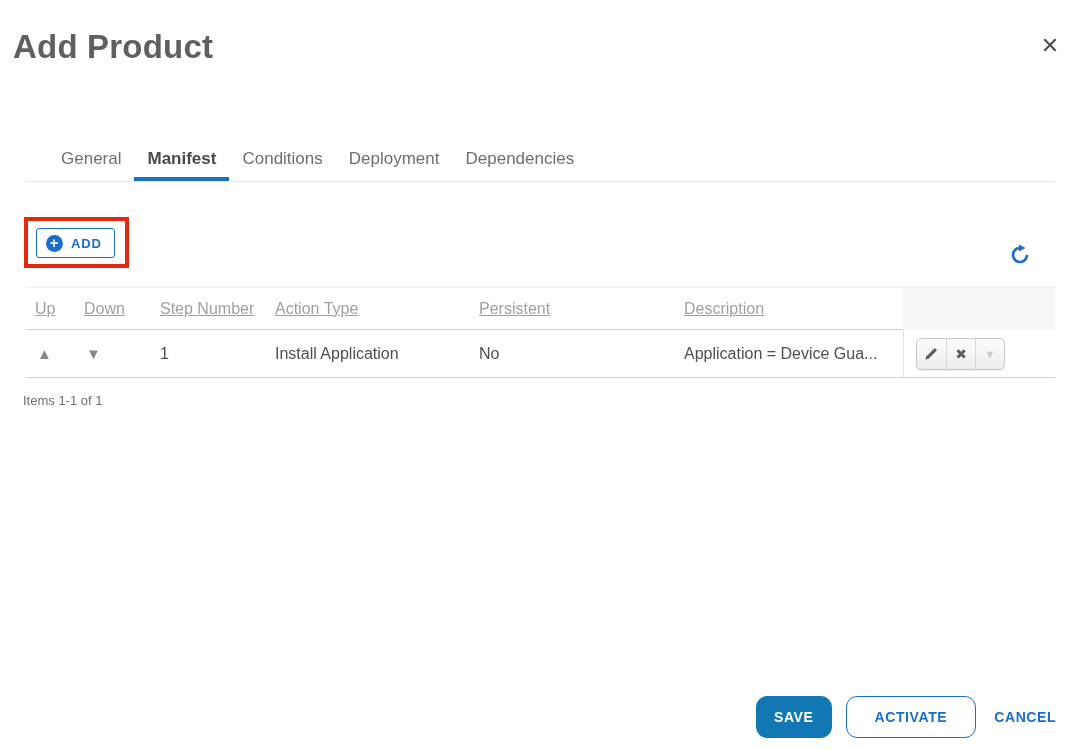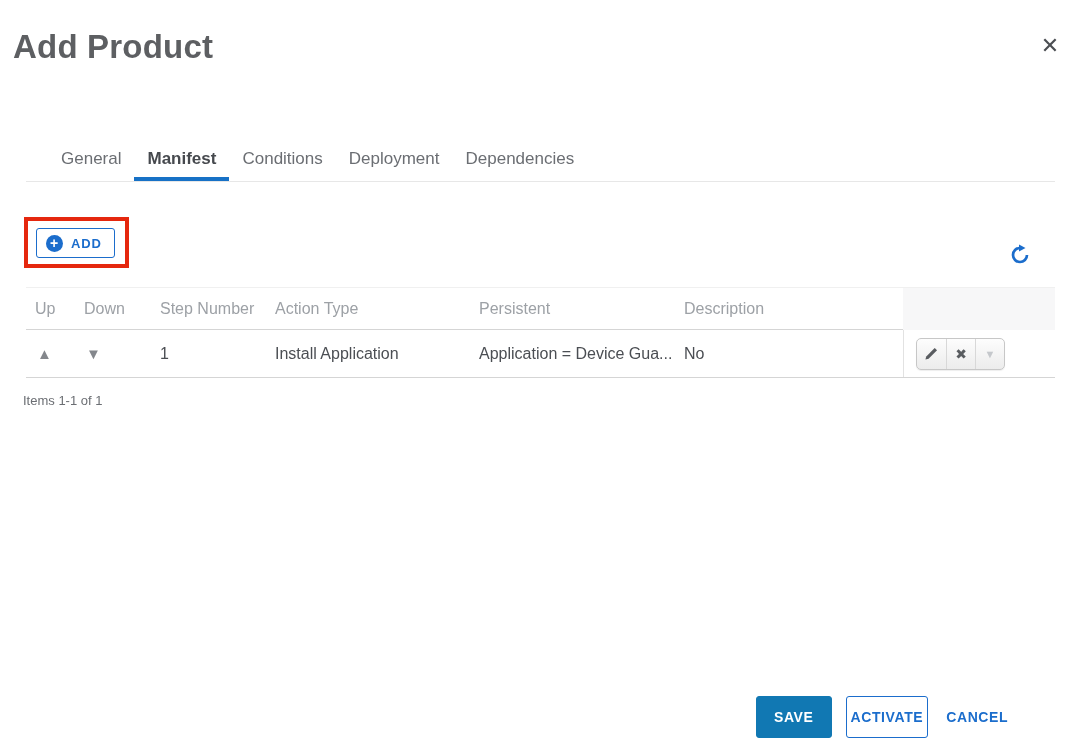--- a/index.html
+++ b/index.html
@@ -59,20 +59,21 @@
     position:absolute; left:1008px; top:244px; width:24px; height:24px;
     background:none; border:none; cursor:pointer; padding:0;
   }
 
   
   .grid { position:absolute; left:26px; top:287px; width:1029px; font-size:16px; }
   .grid-head {
     display:grid; grid-template-columns:49px 76px 115px 204px 205px 228px 152px;
     height:43px; align-items:center; border-top:1px solid #f0f0f0;
     color:#9da1a6;
+    text-decoration:underline;
   }
   .grid-head > div { padding-left:9px; height:100%; display:flex; align-items:center;
     border-bottom:1px solid #d5d5d5; overflow:hidden; white-space:nowrap; }
   .grid-head > .head-actions { background:#f7f7f8; border-bottom:none; }
   .grid-row {
     display:grid; grid-template-columns:49px 76px 115px 204px 205px 228px 152px;
     height:48px; align-items:center; border-bottom:1px solid #d5d5d5;
     color:#4b4e53;
   }
   .grid-row > div { padding-left:9px; height:100%; display:flex; align-items:center;
@@ -98,26 +99,26 @@
   .pagination {
     position:absolute; left:23px; top:393px; font-size:13px; color:#6b6e73;
   }
 
   
   .footer {
     position:absolute; left:756px; top:696px; height:42px;
     display:flex; align-items:center;
   }
   .btn {
-    height:42px; border-radius:3px; font-size:14px; font-weight:700;
+    height:42px; border-radius:11px; font-size:14px; font-weight:700;
     letter-spacing:0.6px; cursor:pointer; font-family:"Liberation Sans", sans-serif;
     display:flex; align-items:center;
   }
   .btn-save { background:var(--primary-btn); color:#fff; border:1px solid var(--primary-btn); padding:0 17px; }
-  .btn-activate { background:#fff; color:var(--accent-blue); border:1px solid var(--accent-blue); padding:0 4px; margin-left:14px; }
+  .btn-activate { background:#fff; color:var(--accent-blue); border:1px solid var(--accent-blue); padding:0 28px; margin-left:14px; }
   .btn-cancel { background:none; border:none; color:var(--accent-blue); padding:0; margin-left:18px; }
 </style>
 </head>
 <body>
 
 <div class="dialog">
 
   <div class="dialog-title">Add Product</div>
   <button class="close-btn">✕</button>
 
@@ -155,22 +156,22 @@
 
     <div class="grid-row">
       <div>
         <button class="arrow-btn">▲</button>
       </div>
       <div>
         <button class="arrow-btn">▼</button>
       </div>
       <div>1</div>
       <div>Install Application</div>
+      <div>No</div>
       <div>Application = Device Gua...</div>
-      <div>No</div>
       <div class="cell-actions">
         <div class="action-group">
           <button class="action-seg">
             <svg width="15" height="15" viewBox="0 0 16 16">
               <path d="M1.5 14.5 L2.4 11.1 L11.4 2.1 L13.9 4.6 L4.9 13.6 Z" fill="#595c60"></path>
             </svg>
           </button>
           <button class="action-seg">✖</button>
           <button class="action-seg disabled">▼</button>
         </div>

